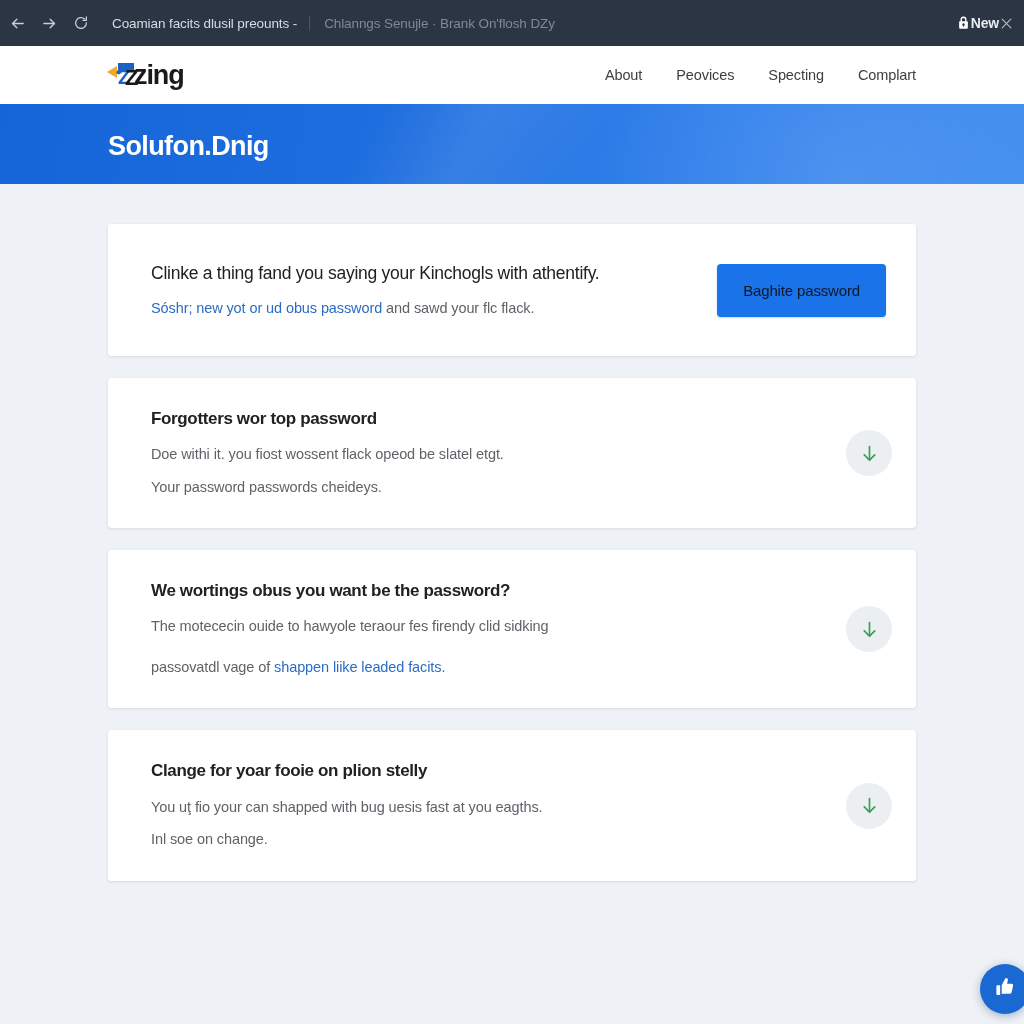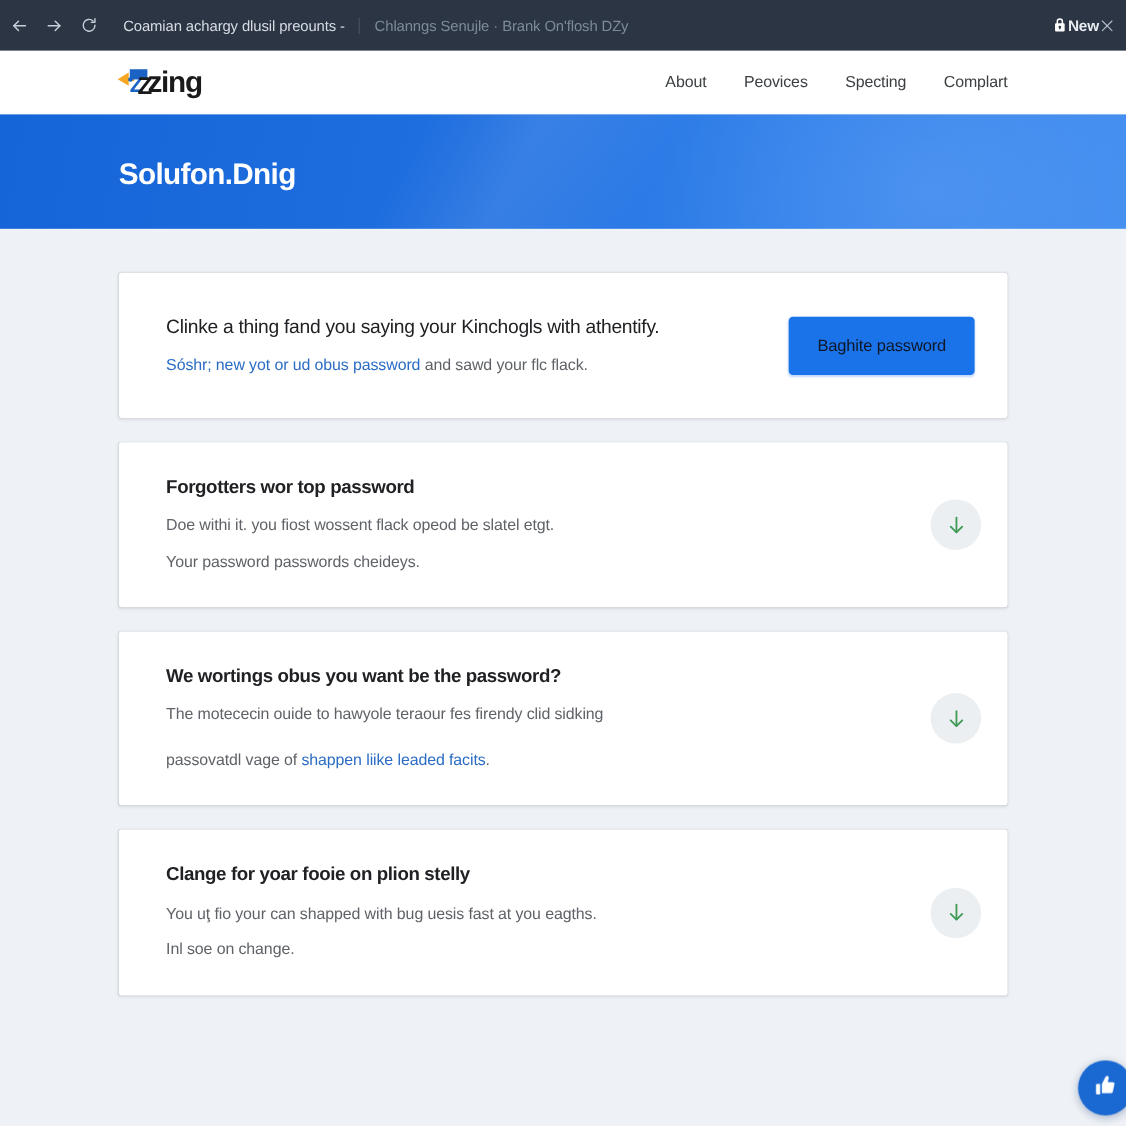--- a/index.html
+++ b/index.html
@@ -127,21 +127,21 @@
   .nav-link {
     font-size: 14.5px;
     color: #3c4043;
     cursor: pointer;
     letter-spacing: -0.1px;
     white-space: nowrap;
   }
 
   
   .hero {
-    height: 104px;
+    height: 80px;
     background:
       linear-gradient(118deg, rgba(255,255,255,0.00) 36%, rgba(255,255,255,0.10) 46%, rgba(255,255,255,0.02) 58%),
       linear-gradient(100deg, #1565d8 0%, #1f6fe0 42%, #2f80ec 72%, #3d8bf0 100%);
     display: flex;
     align-items: center;
     padding: 0 108px;
     position: relative;
     overflow: hidden;
   }
   .hero::after {
@@ -293,21 +293,21 @@
     </div>
     <div class="chrome-icon">
       <svg width="16" height="16" viewBox="0 0 24 24" fill="none" stroke="currentColor" stroke-width="1.9" stroke-linecap="round" stroke-linejoin="round">
         <path d="M20 12a8 8 0 1 1-2.6-5.9"></path>
           <polyline points="20 3 20 8 15 8"></polyline>
       </svg>
     </div>
   </div>
 
   <div class="tab-strip">
-    <span class="tab">Coamian achargy dlusil preounts -</span>
+    <span class="tab">Coamian facits dlusil preounts -</span>
     <span class="tab inactive">Chlanngs Senujle · Brank On'flosh DZy</span>
   </div>
 
   <div class="chrome-right">
     <span class="lock-icon">
       <svg width="15" height="16" viewBox="0 0 24 24" fill="currentColor">
         <path d="M12 1.6a4.8 4.8 0 0 0-4.8 4.8V9H6.3A1.3 1.3 0 0 0 5 10.3v9.4A1.3 1.3 0 0 0 6.3 21h11.4a1.3 1.3 0 0 0 1.3-1.3v-9.4A1.3 1.3 0 0 0 17.7 9h-.9V6.4A4.8 4.8 0 0 0 12 1.6zm0 2.2a2.6 2.6 0 0 1 2.6 2.6V9H9.4V6.4A2.6 2.6 0 0 1 12 3.8z"></path>
         <circle cx="12" cy="14.4" r="1.9" fill="#2b3544"></circle>
         <rect x="11.1" y="14.4" width="1.8" height="3.4" fill="#2b3544"></rect>
       </svg>

